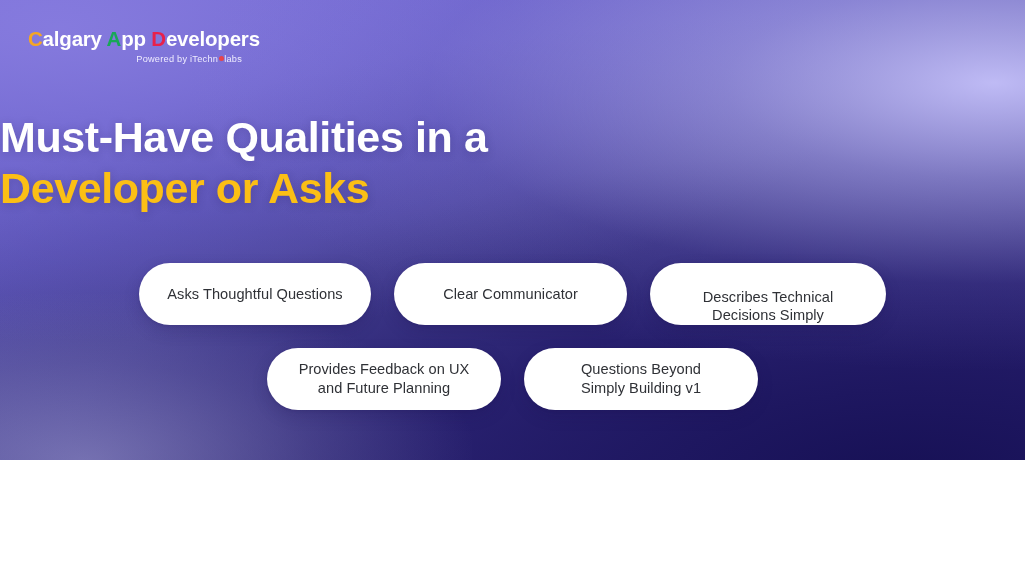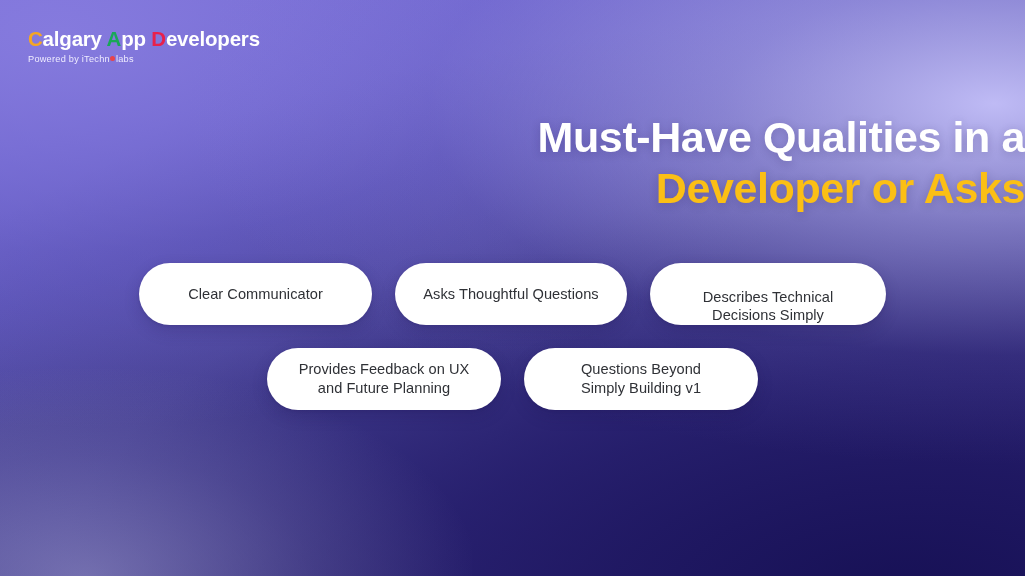--- a/index.html
+++ b/index.html
@@ -5,21 +5,21 @@
   * { margin:0; padding:0; box-sizing:border-box; }
 
   html, body {
     width:1025px; height:576px;
     overflow:hidden;
     font-family:"Liberation Sans", sans-serif;
   }
 
   #slide {
     position:relative;
-    width:1025px; height:576px;
+    width:1025px; height:460px;
     overflow:hidden;
     background:
       radial-gradient(120% 95% at 97% 18%, rgba(197,193,250,0.95) 0%, rgba(178,174,240,0.55) 22%, rgba(140,133,222,0.12) 46%, rgba(0,0,0,0) 66%),
       radial-gradient(130% 110% at 6% 6%, rgba(136,125,224,0.85) 0%, rgba(120,110,215,0.35) 34%, rgba(0,0,0,0) 62%),
       radial-gradient(150% 130% at 88% 104%, rgba(22,16,84,0.96) 0%, rgba(33,25,103,0.75) 30%, rgba(48,40,125,0.28) 55%, rgba(0,0,0,0) 78%),
       linear-gradient(162deg,
         #7b70d6 0%,
         #6a61c9 18%,
         #5a53b4 34%,
         #514c9e 48%,
@@ -49,41 +49,41 @@
     letter-spacing:-0.2px;
     line-height:1.08;
     color:#ffffff;
     white-space:nowrap;
   }
   .logo-wordmark .lc { color:#f5a623; }
   .logo-wordmark .la { color:#18a757; }
   .logo-wordmark .ld { color:#e8214b; }
   .logo-tagline {
     margin-top:4px;
-    text-align:left;
+    text-align:right;
     font-size:9.2px;
     letter-spacing:0.25px;
     color:#efecff;
     white-space:nowrap;
   }
   .logo-tagline .dot {
     display:inline-block;
     width:5px; height:5px;
     border-radius:50%;
     background:#e8434a;
     margin:0 0.5px;
     vertical-align:1px;
   }
 
   
   #heading {
     position:absolute;
     left:0; top:112px;
     width:1025px;
-    text-align:right;
+    text-align:left;
     line-height:1.18;
     font-weight:bold;
     font-size:43px;
     letter-spacing:-0.4px;
     text-shadow:0 2px 10px rgba(28,20,78,0.22);
   }
   .head-line1 { color:#ffffff; display:block; }
   .head-line2 { color:#fbbf15; display:block; }
 
   
@@ -137,25 +137,25 @@
   </div>
 
   <div id="heading">
     <span class="head-line1">Must-Have Qualities in a</span>
     <span class="head-line2">Developer or Asks</span>
   </div>
 
   <div id="pills">
 
     <div class="pill-row">
+      <div class="pill pill-w2">
+        <span class="pill-label">Asks Thoughtful Questions</span>
+      </div>
       <div class="pill pill-w1">
         <span class="pill-label">Clear Communicator</span>
-      </div>
-      <div class="pill pill-w2">
-        <span class="pill-label">Asks Thoughtful Questions</span>
       </div>
       <div class="pill pill-w3">
         <span class="pill-label">Describes Technical
 Decisions Simply</span>
       </div>
     </div>
 
     <div class="pill-row">
       <div class="pill pill-w4">
         <span class="pill-label">Provides Feedback on UX

